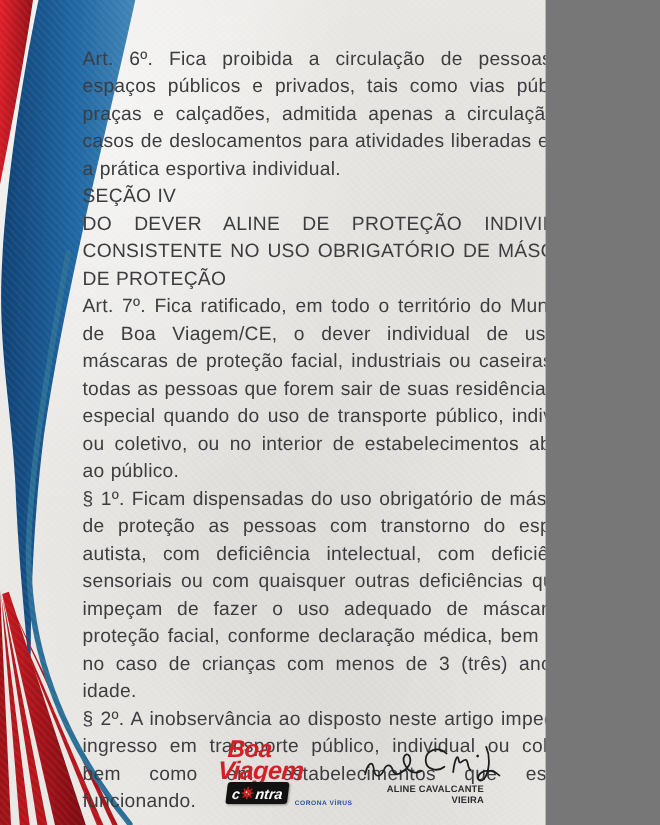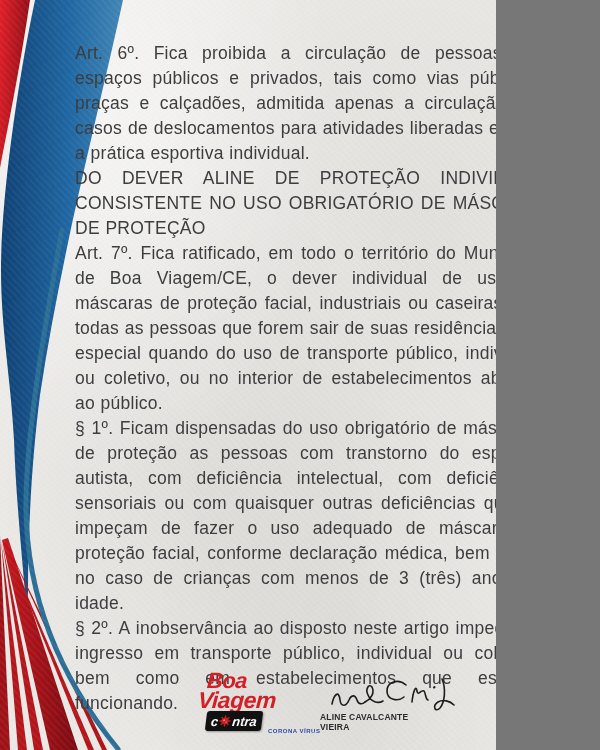--- a/index.html
+++ b/index.html
@@ -50,21 +50,21 @@
     font-size:17px;font-weight:800;font-style:italic;color:#2a4fa2;
     letter-spacing:0;
   }
   .covid-tagline{
     position:absolute;left:268px;top:728px;
     font-size:6px;font-weight:700;color:#2a4fa2;letter-spacing:.5px;
   }
   .sig-scribble{position:absolute;left:328px;top:674px;}
   .sig-name{
     position:absolute;left:320px;top:712px;width:120px;
-    font-size:8.5px;font-weight:700;color:#2b2b2d;letter-spacing:.2px;
+    font-size:8.5px;font-weight:700;color:#2b2b2d;letter-spacing:.2px;text-align:right;
   }
 </style>
 </head>
 <body>
 
 <div class="page">
 
   <svg class="decor" width="600" height="750" viewBox="0 0 600 750">
     <defs>
       <linearGradient id="gBlue" x1="0" y1="0" x2="1" y2="0">
@@ -99,20 +99,21 @@
     <path d="M62,230 C44,330 27,430 26,500 C25,585 52,668 118,749" fill="none" stroke="#2b6e95" stroke-width="5" stroke-linecap="round"></path>
 
     <path d="M593,0 L600,0 L600,430 L593,414 Z" fill="#c01820"></path>
     <path d="M593,418 L600,434 L600,750 L593,750 Z" fill="#15578d"></path>
   </svg>
 
   <div class="texture"></div>
 
   <main class="doc-text">
     <p>Art. 6º. Fica proibida a circulação de pessoas em espaços públicos e privados, tais como vias públicas, praças e calçadões, admitida apenas a circulação em casos de deslocamentos para atividades liberadas e para a prática esportiva individual.</p>
+    <p>SEÇÃO IV</p>
     <p>DO DEVER ALINE DE PROTEÇÃO INDIVIDUAL CONSISTENTE NO USO OBRIGATÓRIO DE MÁSCARA DE PROTEÇÃO</p>
     <p>Art. 7º. Fica ratificado, em todo o território do Município de Boa Viagem/CE, o dever individual de uso de máscaras de proteção facial, industriais ou caseiras, por todas as pessoas que forem sair de suas residências, em especial quando do uso de transporte público, individual ou coletivo, ou no interior de estabelecimentos abertos ao público.</p>
     <p>§ 1º. Ficam dispensadas do uso obrigatório de máscaras de proteção as pessoas com transtorno do espectro autista, com deficiência intelectual, com deficiências sensoriais ou com quaisquer outras deficiências que as impeçam de fazer o uso adequado de máscara de proteção facial, conforme declaração médica, bem como no caso de crianças com menos de 3 (três) anos de idade.</p>
     <p>§ 2º. A inobservância ao disposto neste artigo impedirá o ingresso em transporte público, individual ou coletivo, bem como em estabelecimentos que estejam funcionando.</p>
   </main>
 
   <div>
     <div class="logo-line1">Boa</div>
     <div class="logo-line2">Viagem</div>
 

